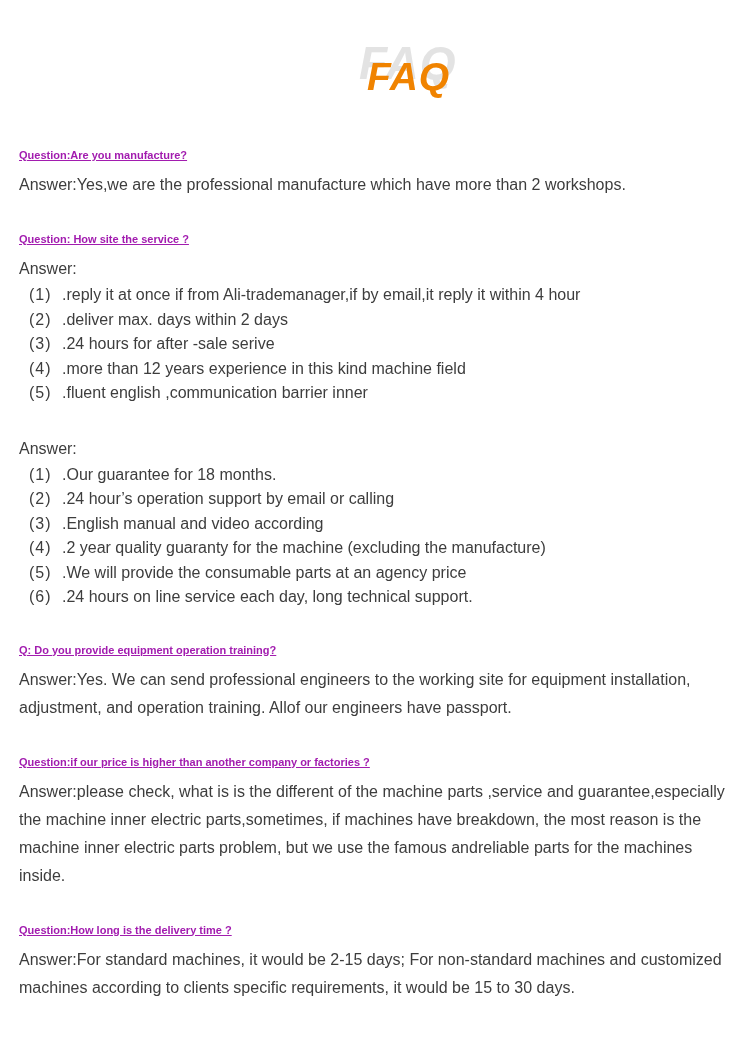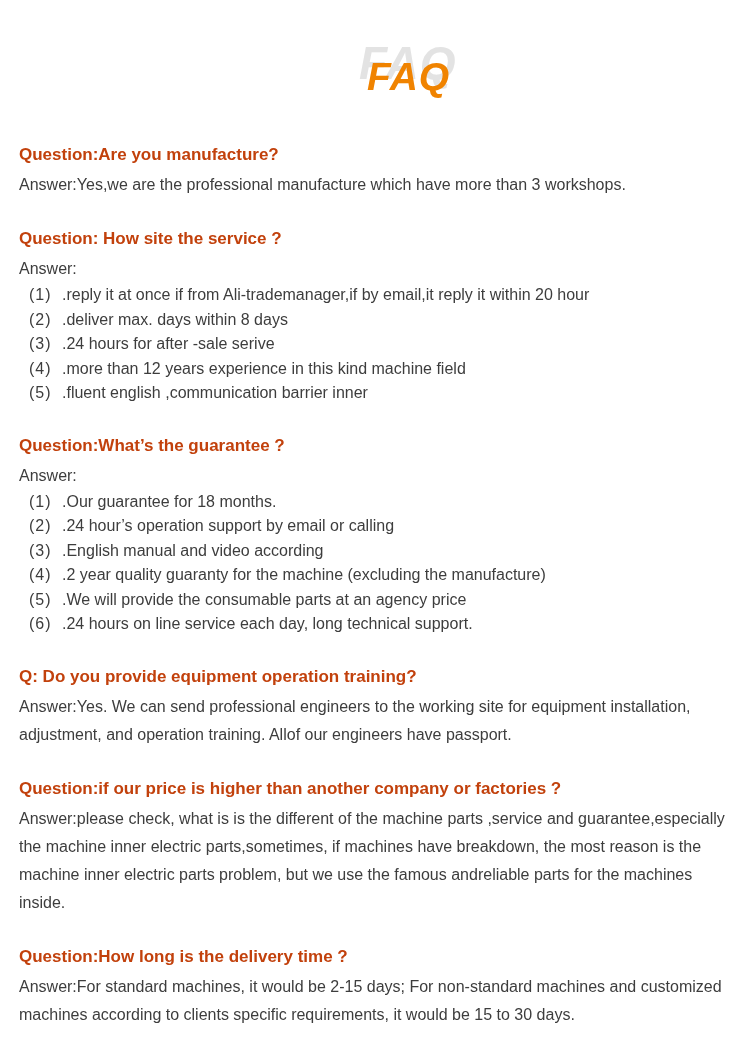--- a/index.html
+++ b/index.html
@@ -45,24 +45,25 @@
     color: #f08300;
     letter-spacing: 1px;
     line-height: 1;
   }
   
   .section {
     margin-bottom: 29px;
   }
   .q {
     margin: 0 0 5px 0;
-    font-size: 17px;
+    font-size: 11px;
     font-weight: bold;
-    color: #c2410c;
+    color: #a21caf;
     line-height: 22px;
+    text-decoration: underline;
   }
   .a {
     margin: 0;
     font-size: 16px;
     color: #3d3d3d;
     line-height: 28px;
     max-width: 714px;
   }
   .items {
     list-style: none;
@@ -91,52 +92,51 @@
 
 <div class="page">
 
   <div class="title-wrap">
     <span class="title-shadow">FAQ</span>
     <span class="title-main">FAQ</span>
   </div>
 
   <div class="section">
     <h3 class="q">Question:Are you manufacture?</h3>
-    <p class="a">Answer:Yes,we are the professional manufacture which have more than 3 workshops.</p>
+    <p class="a">Answer:Yes,we are the professional manufacture which have more than 2 workshops.</p>
   </div>
 
   <div class="section">
     <h3 class="q">Question: How site the service ?</h3>
     <p class="a">Answer:</p>
     <ol class="items">
       <li>
           <span class="num">(1)</span>
-          <span class="itxt">.reply it at once if from Ali-trademanager,if by email,it reply it within 20 hour</span>
+          <span class="itxt">.reply it at once if from Ali-trademanager,if by email,it reply it within 4 hour</span>
         </li>
       <li>
           <span class="num">(2)</span>
-          <span class="itxt">.deliver max. days within 8 days</span>
+          <span class="itxt">.deliver max. days within 2 days</span>
         </li>
       <li>
           <span class="num">(3)</span>
           <span class="itxt">.24 hours for after -sale serive</span>
         </li>
       <li>
           <span class="num">(4)</span>
           <span class="itxt">.more than 12 years experience in this kind machine field</span>
         </li>
       <li>
           <span class="num">(5)</span>
           <span class="itxt">.fluent english ,communication barrier inner</span>
         </li>
     </ol>
   </div>
 
   <div class="section">
-    <h3 class="q">Question:What’s the guarantee ?</h3>
     <p class="a">Answer:</p>
     <ol class="items">
       <li>
           <span class="num">(1)</span>
           <span class="itxt">.Our guarantee for 18 months.</span>
         </li>
       <li>
           <span class="num">(2)</span>
           <span class="itxt">.24 hour’s operation support by email or calling</span>
         </li>

